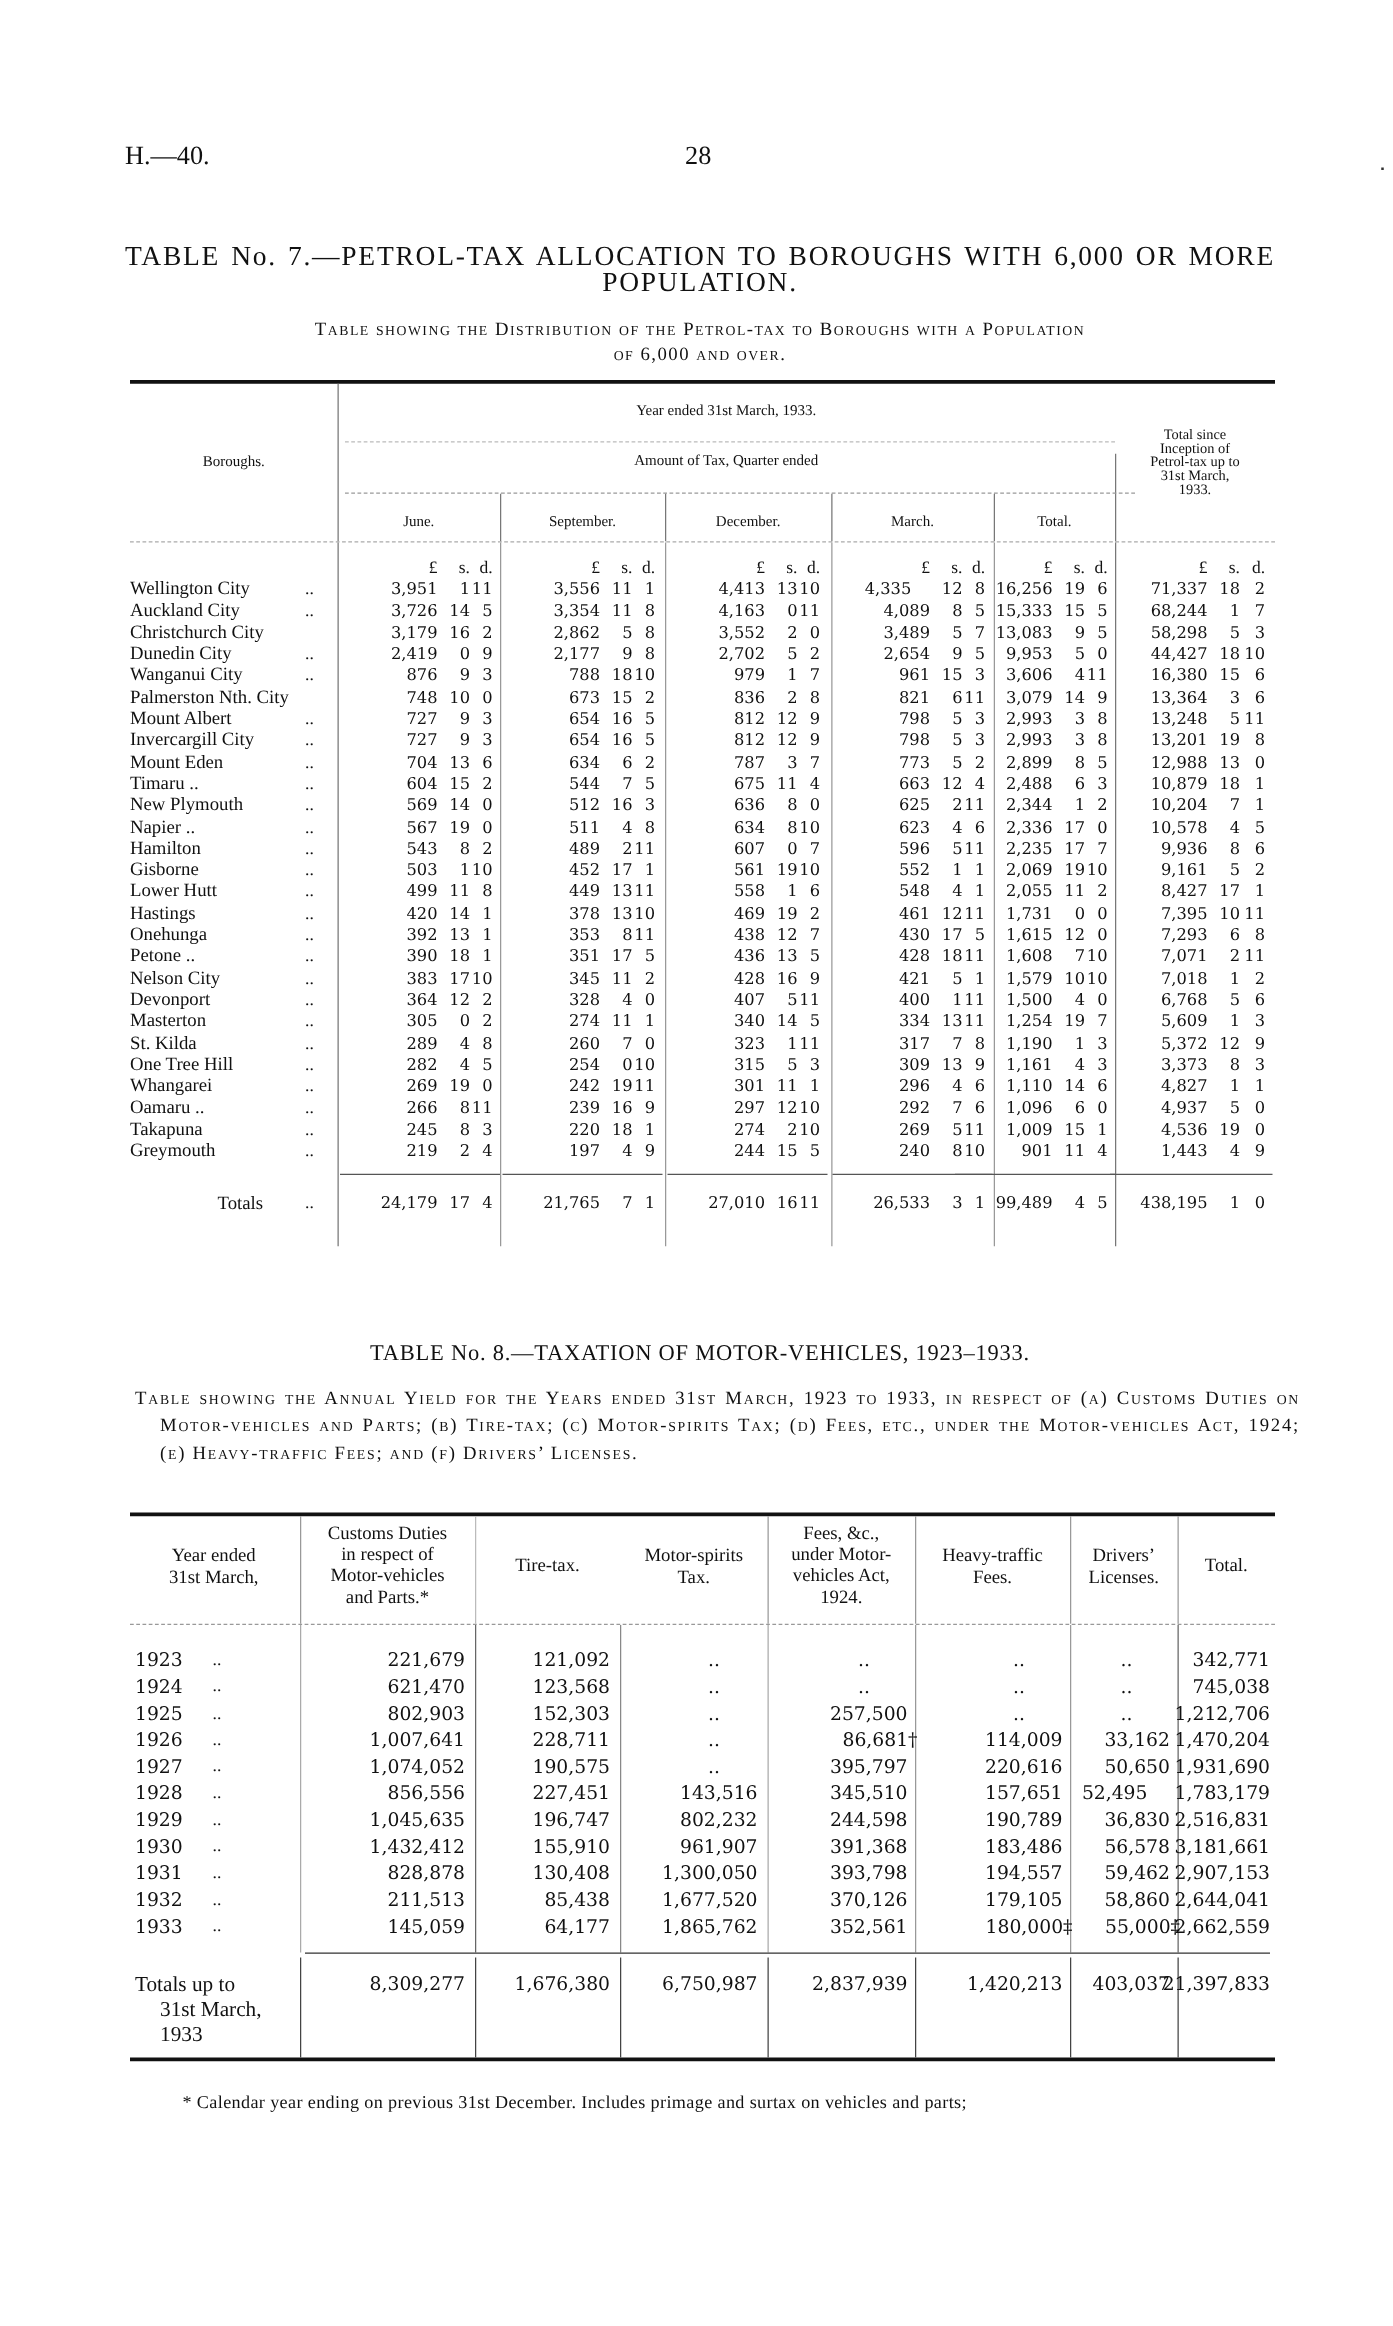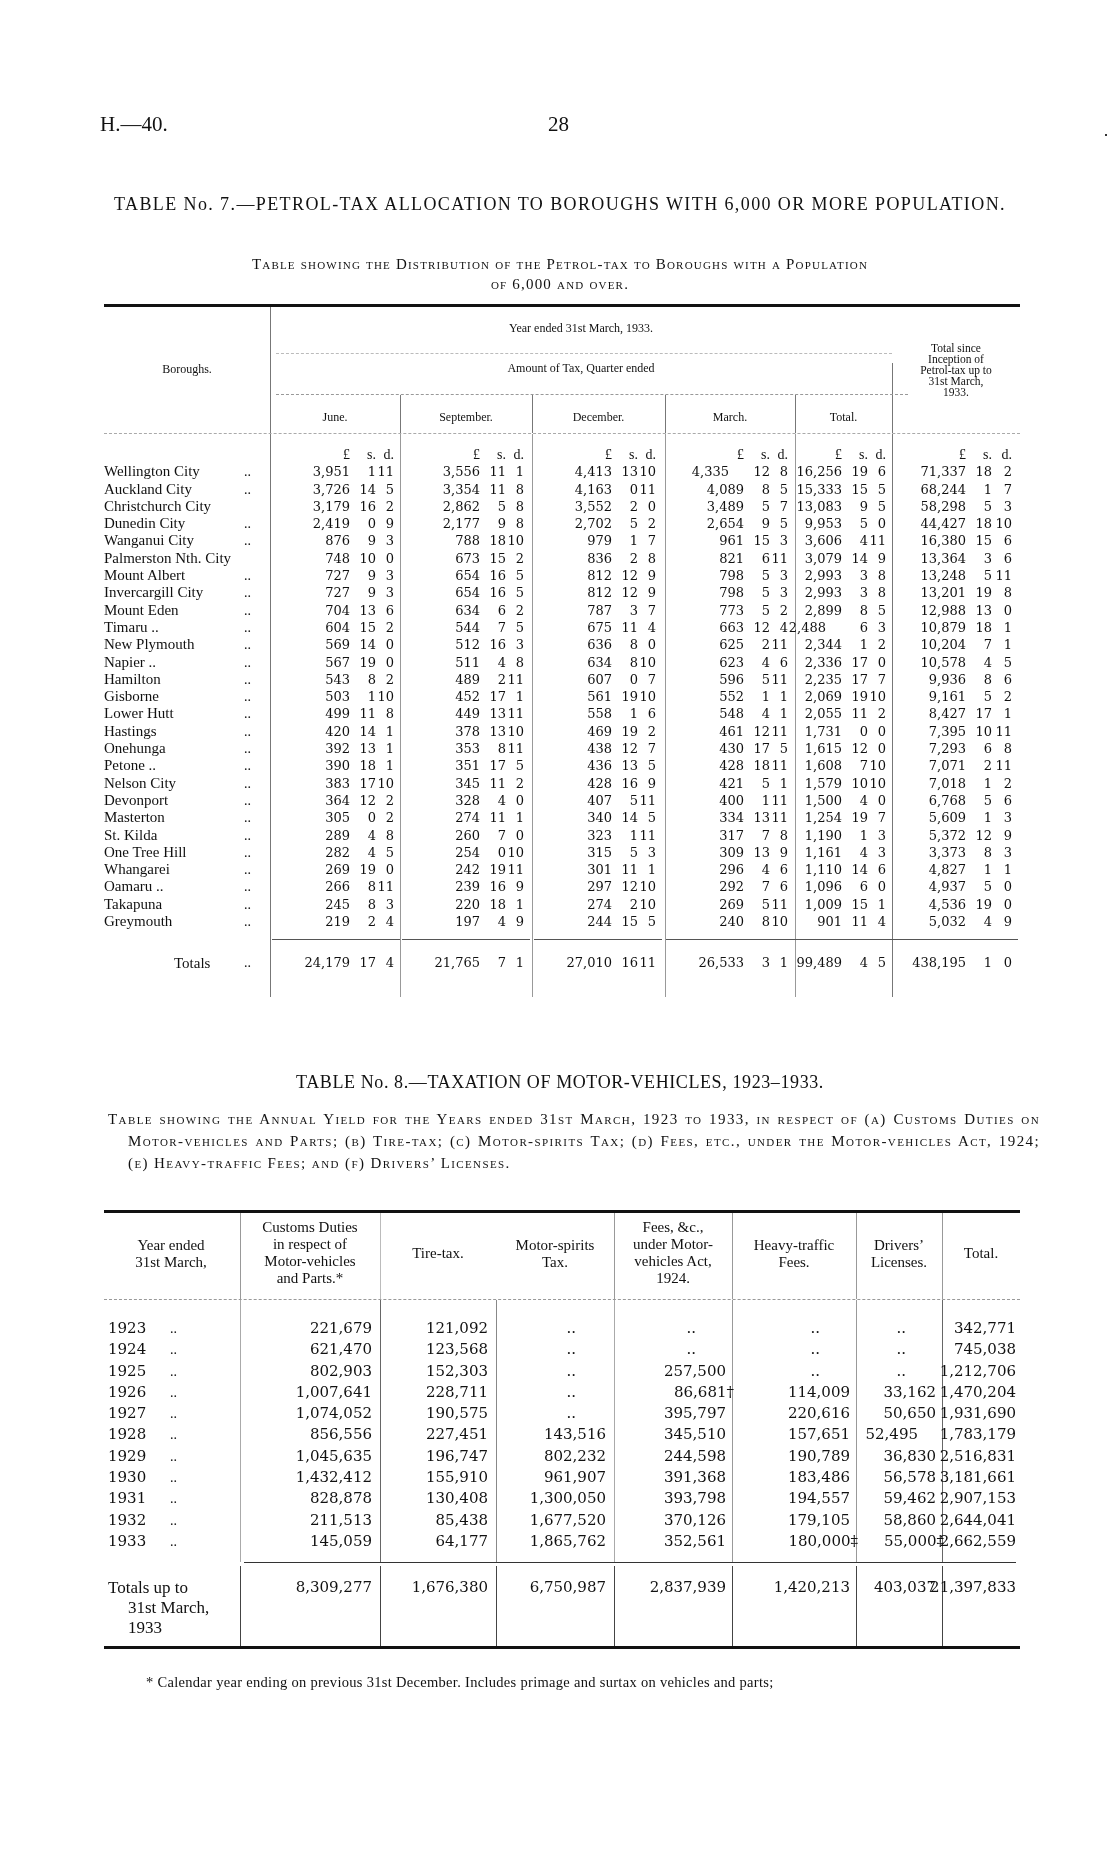--- a/index.html
+++ b/index.html
@@ -6,21 +6,21 @@
   body {
     width: 1114px; height: 1861px; position: relative; overflow: hidden;
     font-family: "DejaVu Serif", "Liberation Serif", serif; color: #111;
   }
   .page-ref { position: absolute; left: 100px; top: 112px; font-size: 21px; font-family: "Liberation Serif", serif; }
   .page-num { position: absolute; left: 548px; top: 112px; font-size: 21px; font-family: "Liberation Serif", serif; }
   .speck1 { position: absolute; left: 1105px; top: 134px; width: 2px; height: 2px; background:#333; }
 
   .t7-title {
     position: absolute; left: 100px; top: 194px; width: 920px;
-    font-family: "Liberation Serif", serif; font-size: 18px; letter-spacing: 1.4px;
+    font-family: "Liberation Serif", serif; font-size: 22px; letter-spacing: 1.4px;
     text-align: justify; text-align-last: center; line-height: 21px;
   }
   .t7-sub {
     position: absolute; left: 120px; top: 254px; width: 880px; text-align: center;
     font-family: "Liberation Serif", serif; font-size: 15px; letter-spacing: 1.2px; line-height: 20px;
     font-variant: small-caps;
   }
 
   
   .t7 { position: absolute; left: 104px; top: 304px; width: 916px; }
@@ -335,21 +335,21 @@
           <span class="c" style="right: 626px;">2</span>
           <span class="c" style="right: 540px;">544</span>
           <span class="c" style="right: 514px;">7</span>
           <span class="c" style="right: 496px;">5</span>
           <span class="c" style="right: 408px;">675</span>
           <span class="c" style="right: 382px;">11</span>
           <span class="c" style="right: 364px;">4</span>
           <span class="c" style="right: 276px;">663</span>
           <span class="c" style="right: 250px;">12</span>
           <span class="c" style="right: 232px;">4</span>
-          <span class="c" style="right: 194px;">2,488</span>
+          <span class="c" style="right: 178px;">2,488</span>
           <span class="c" style="right: 152px;">6</span>
           <span class="c" style="right: 134px;">3</span>
           <span class="c" style="right: 54px;">10,879</span>
           <span class="c" style="right: 28px;">18</span>
           <span class="c" style="right: 8px;">1</span>
         </div>
         <div class="t7-row">
           <span class="name">New Plymouth</span>
           <span class="dots">..</span>
           <span class="c" style="right: 670px;">569</span>
@@ -712,21 +712,21 @@
           <span class="c" style="right: 496px;">9</span>
           <span class="c" style="right: 408px;">244</span>
           <span class="c" style="right: 382px;">15</span>
           <span class="c" style="right: 364px;">5</span>
           <span class="c" style="right: 276px;">240</span>
           <span class="c" style="right: 250px;">8</span>
           <span class="c" style="right: 232px;">10</span>
           <span class="c" style="right: 178px;">901</span>
           <span class="c" style="right: 152px;">11</span>
           <span class="c" style="right: 134px;">4</span>
-          <span class="c" style="right: 54px;">5,032</span>
+          <span class="c" style="right: 54px;">1,443</span>
           <span class="c" style="right: 28px;">4</span>
           <span class="c" style="right: 8px;">9</span>
         </div>
       </div>
     <div style="position:relative; height:14px;"></div>
     <div class="t7-totals" id="t7-totals">
       <span class="lbl">Totals</span>
       <span class="dots">..</span>
     <span class="c" style="right: 670px;">24,179</span>
         <span class="c" style="right: 644px;">17</span>

